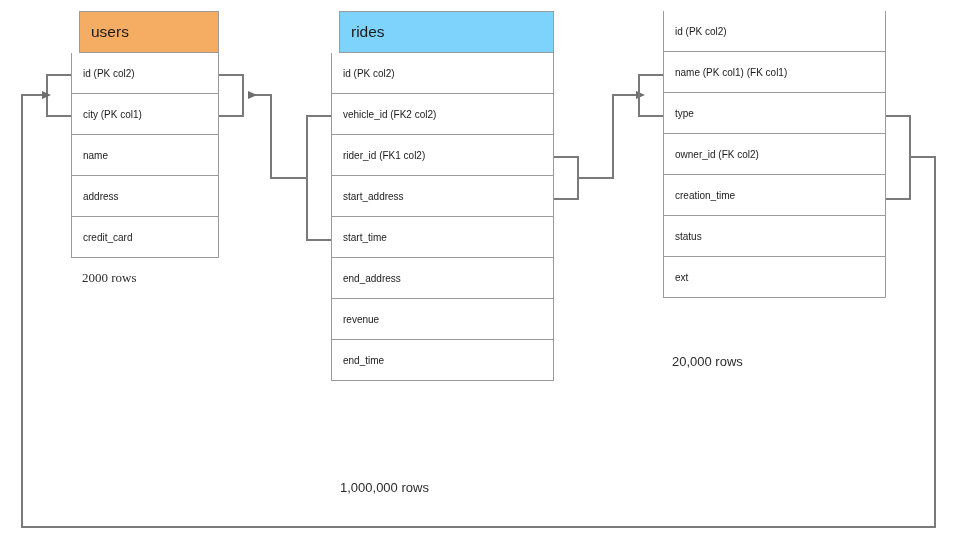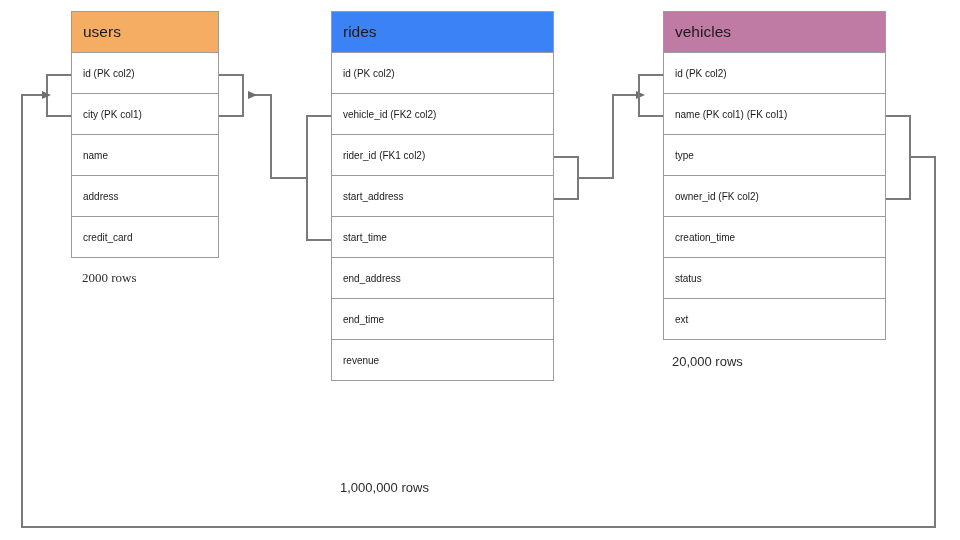--- a/index.html
+++ b/index.html
@@ -30,20 +30,21 @@
   }
   .entity-header {
     box-sizing: border-box;
     height: 42px;
     border: 1px solid #9b9b9b;
     display: flex;
     align-items: center;
     padding: 0 0 0 11px;
     font-size: 15.5px;
     color: #1a1a1a;
+    margin-left: 8px;
   }
   .entity-row {
     box-sizing: border-box;
     height: 41px;
     border: 1px solid #9b9b9b;
     border-top: none;
     background: #ffffff;
     display: flex;
     align-items: center;
     padding: 0 0 0 11px;
@@ -112,21 +113,21 @@
     <div class="entity-row">
       <span>address</span>
     </div>
     <div class="entity-row">
       <span>credit_card</span>
     </div>
   </div>
   <div class="row-count" style="left:82px; top:270px;font-family:Liberation Serif, serif;">2000 rows</div>
 
   <div class="entity" style="left:331px; top:11px; width:223px;">
-    <div class="entity-header" style="background:#3b82f6;">
+    <div class="entity-header" style="background:#7dd3fc;">
       <span>rides</span>
     </div>
     <div class="entity-row">
       <span>id (PK col2)</span>
     </div>
     <div class="entity-row">
       <span>vehicle_id (FK2 col2)</span>
     </div>
     <div class="entity-row">
       <span>rider_id (FK1 col2)</span>
@@ -134,32 +135,29 @@
     <div class="entity-row">
       <span>start_address</span>
     </div>
     <div class="entity-row">
       <span>start_time</span>
     </div>
     <div class="entity-row">
       <span>end_address</span>
     </div>
     <div class="entity-row">
-      <span>end_time</span>
+      <span>revenue</span>
     </div>
     <div class="entity-row">
-      <span>revenue</span>
+      <span>end_time</span>
     </div>
   </div>
   <div class="row-count" style="left:340px; top:480px;">1,000,000 rows</div>
 
   <div class="entity" style="left:663px; top:11px; width:223px;">
-    <div class="entity-header" style="background:#c07ba4;">
-      <span>vehicles</span>
-    </div>
     <div class="entity-row">
       <span>id (PK col2)</span>
     </div>
     <div class="entity-row">
       <span>name (PK col1) (FK col1)</span>
     </div>
     <div class="entity-row">
       <span>type</span>
     </div>
     <div class="entity-row">

